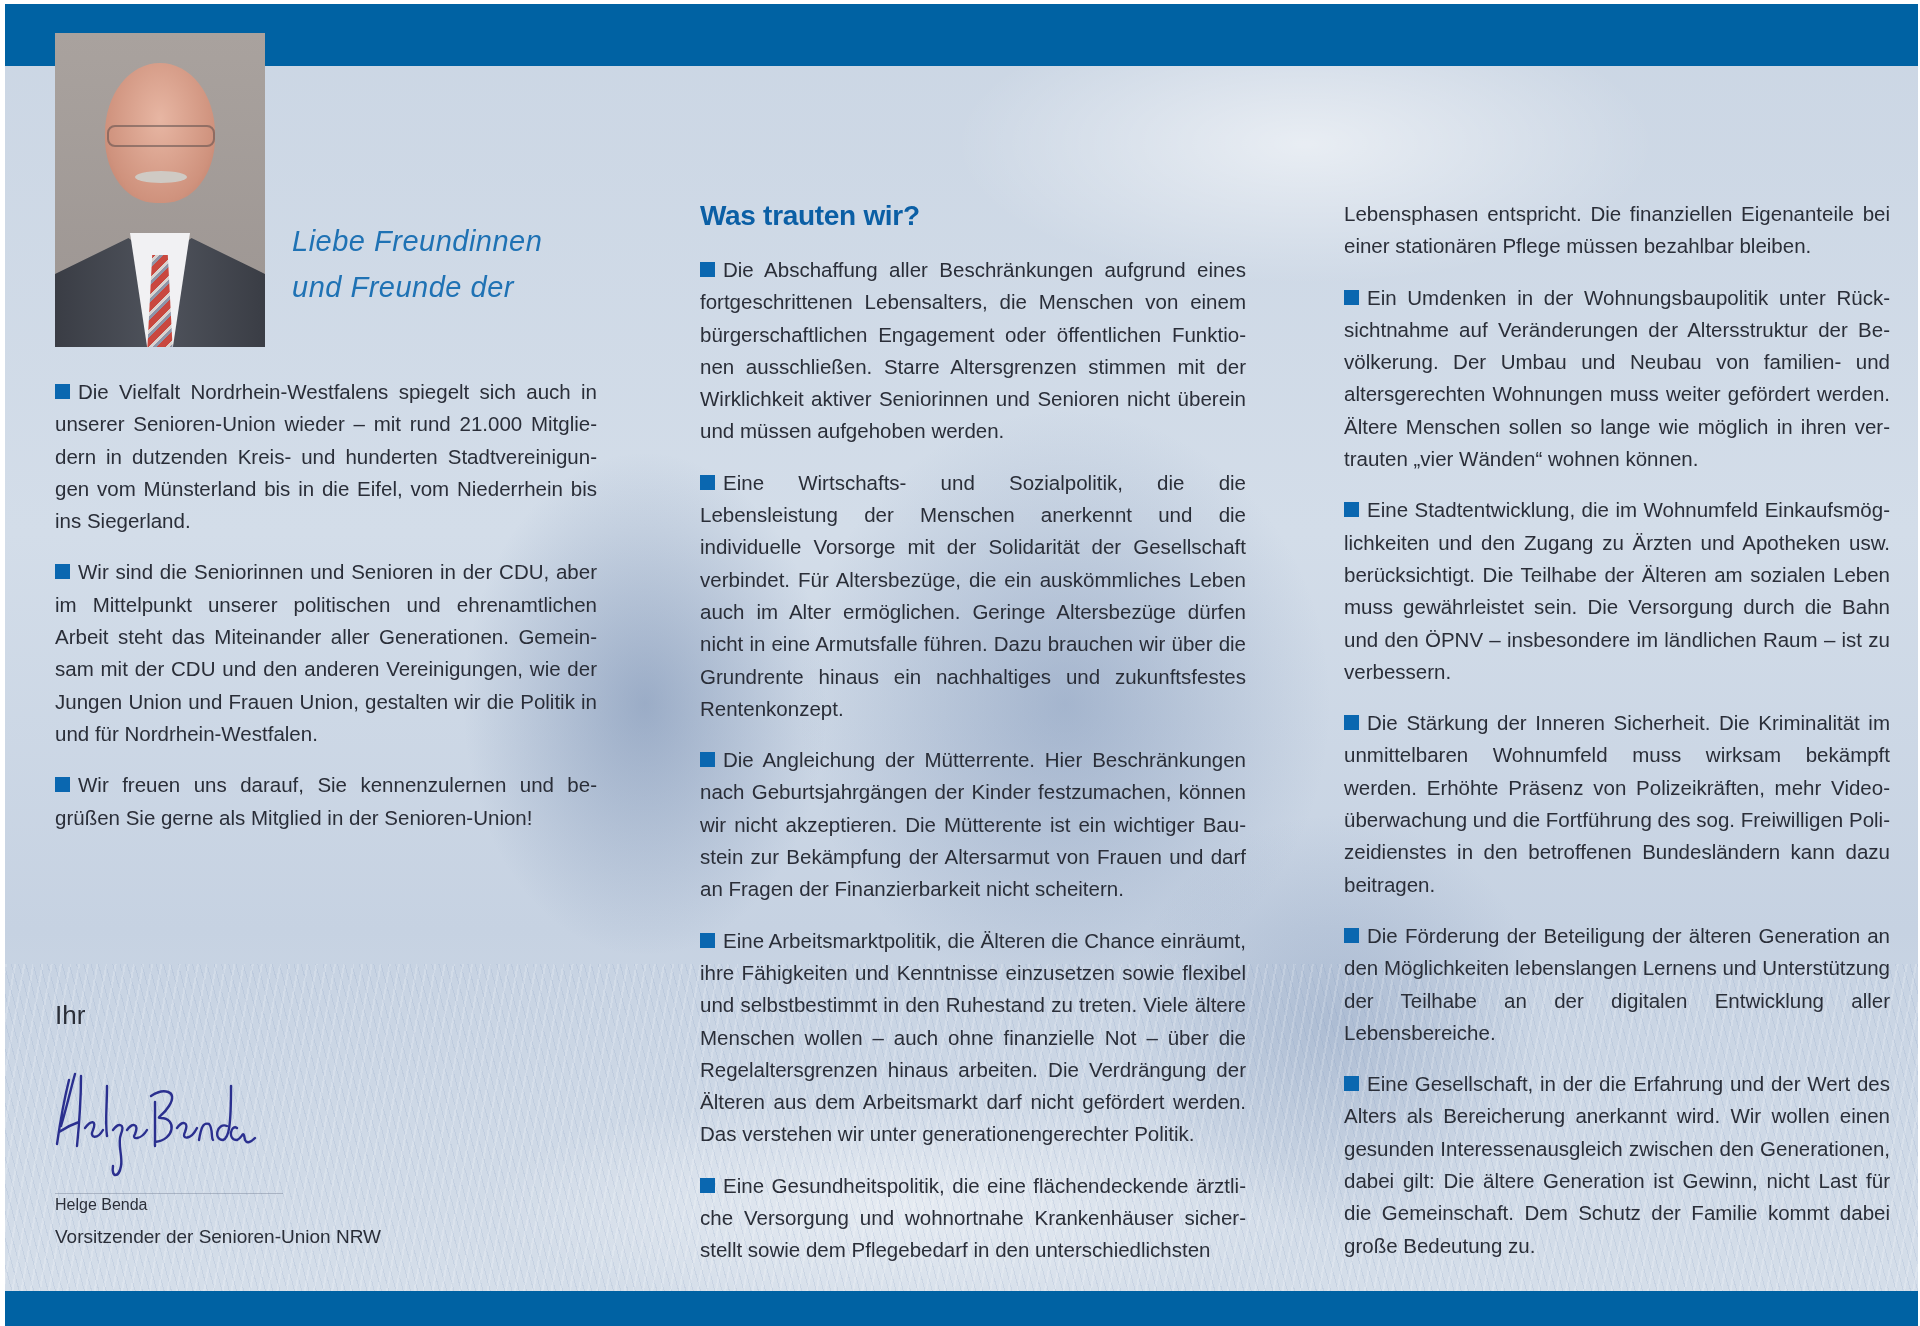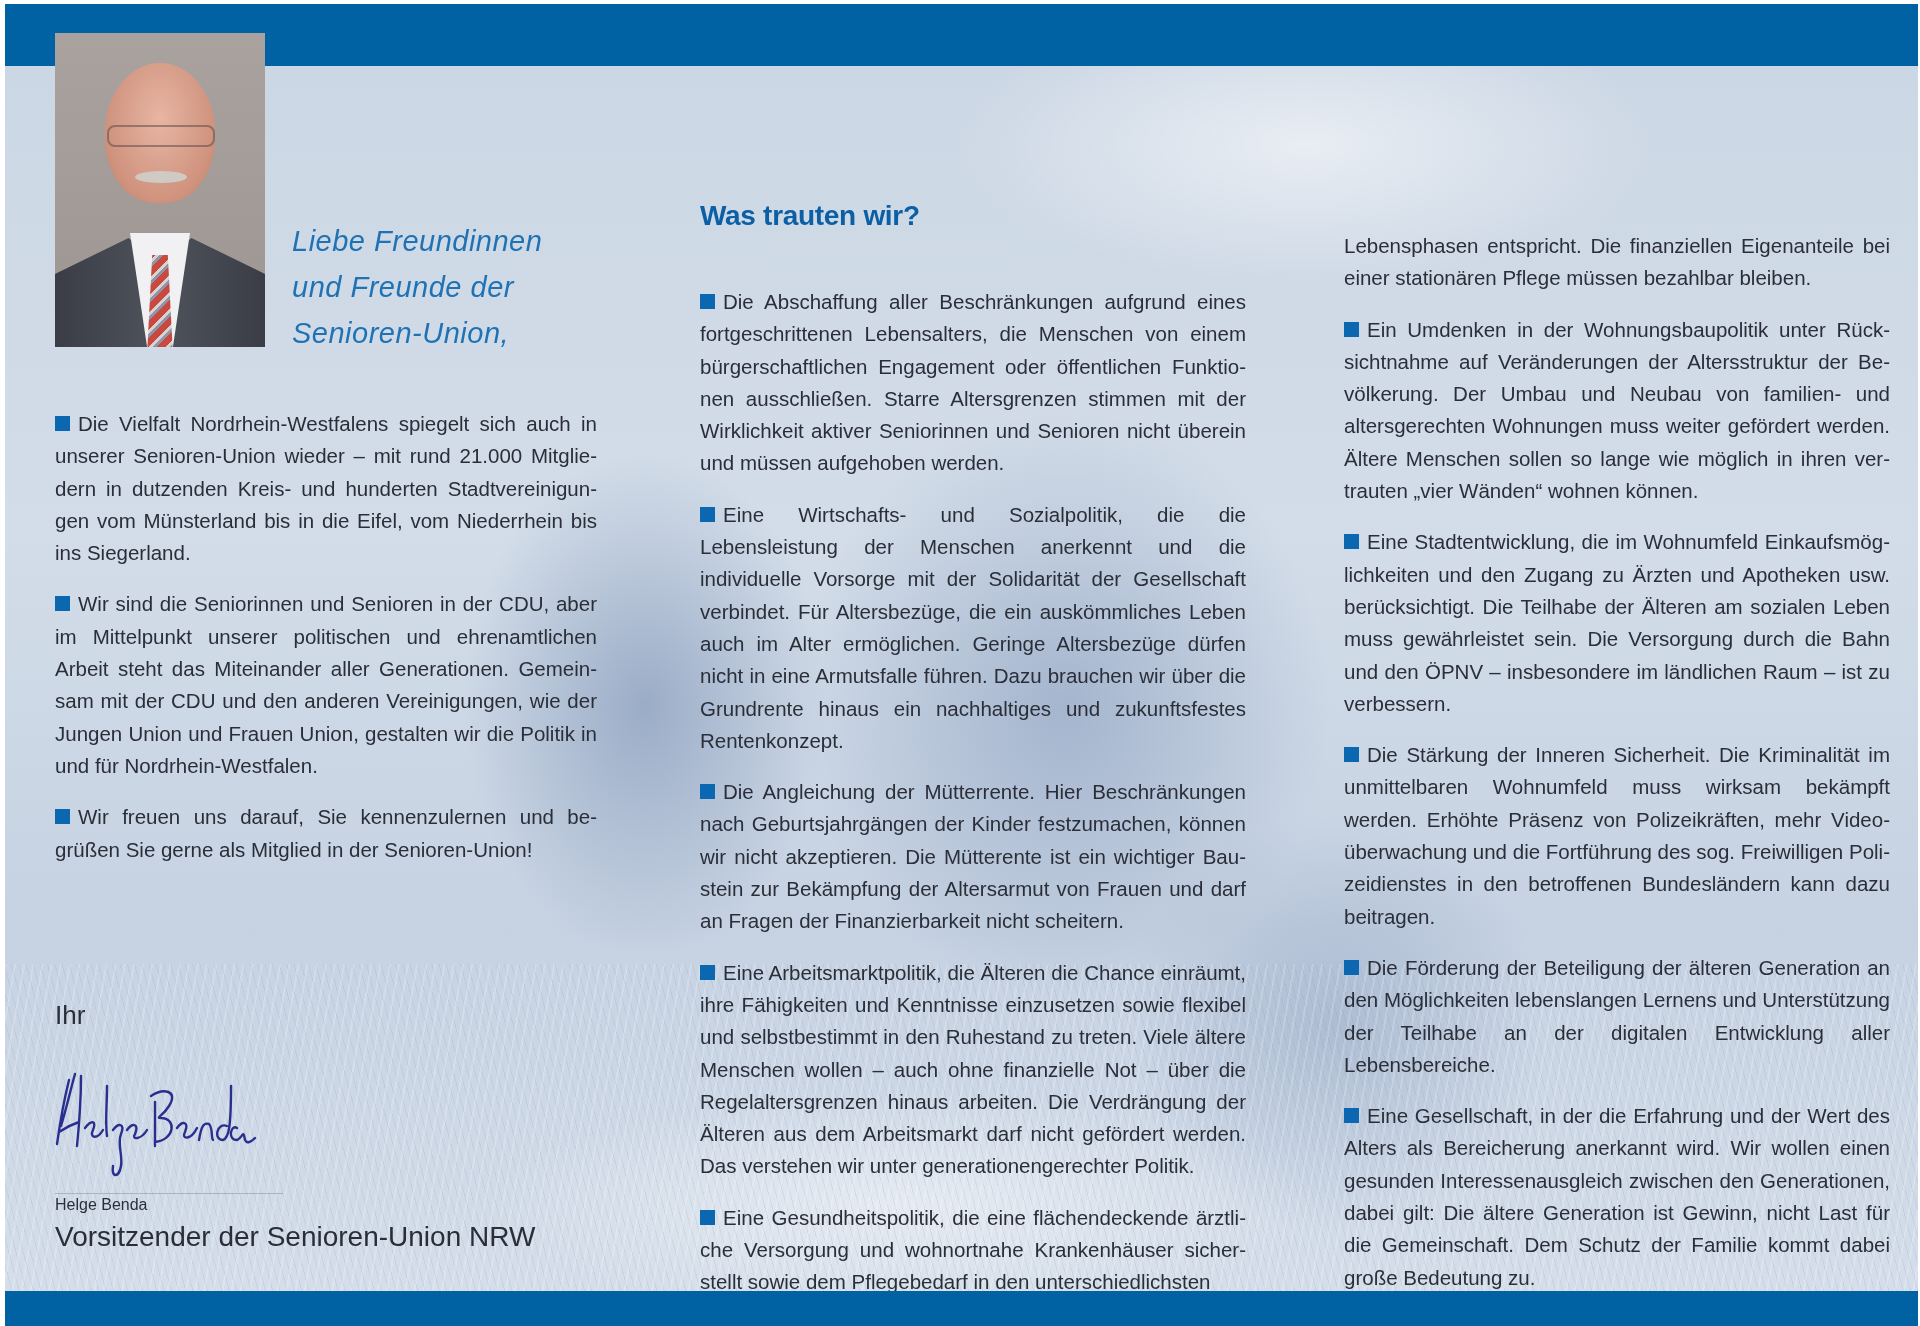--- a/index.html
+++ b/index.html
@@ -69,21 +69,21 @@
   }
 
   .greeting {
     position: absolute; left: 287px; top: 214px; width: 320px;
     font-family: Liberation Sans, sans-serif; font-style: italic;
     color: #1f72b4; font-size: 29px; line-height: 46px;
     letter-spacing: 0.5px;
   }
   .greeting div { white-space: nowrap; }
 
-  .col { position: absolute; font-size: 20.5px; line-height: 32.3px; text-align: justify; hyphens: manual; margin-top: 32px; }
+  .col { position: absolute; font-size: 20.5px; line-height: 32.3px; text-align: justify; hyphens: manual; }
   .col p { margin: 0 0 19px 0; }
   .col-left { left: 50px; top: 372px; width: 542px; }
   .col-mid { left: 695px; top: 250px; width: 546px; }
   .col-right { left: 1339px; top: 194px; width: 546px; }
 
   .bullet {
     display: inline-block; width: 15px; height: 15px; background: #0a67b0;
     margin-right: 8px; vertical-align: 0px;
   }
   .section-title {
@@ -92,42 +92,41 @@
   }
   .signoff { position: absolute; left: 50px; top: 996px; font-size: 26px; }
   .signature {
     position: absolute; left: 46px; top: 1062px; width: 210px; height: 120px;
   }
   .sig-line {
     position: absolute; left: 50px; top: 1189px; width: 228px; height: 1px;
     background: rgba(120,130,150,0.45);
   }
   .sig-name { position: absolute; left: 50px; top: 1185px; font-size: 16px; line-height: 32px; }
-  .sig-role { position: absolute; left: 50px; top: 1217px; font-size: 28px; line-height: 32px; }
+  .sig-role { position: absolute; left: 50px; top: 1217px; font-size: 19px; line-height: 32px; }
 </style>
 </head>
 <body>
 
 <div class="page">
   <div class="grass"></div>
   <div class="top-bar" style="background: rgb(0, 98, 163);"></div>
 
   <div class="portrait" title="Portrait of Helge Benda">
     <div class="suit"></div>
     <div class="shirt"></div>
     <div class="tie"></div>
     <div class="head"></div>
     <div class="glasses"></div>
     <div class="mustache"></div>
   </div>
 
   <div class="greeting" style="color: rgb(31, 114, 180);">
     <div>Liebe Freundinnen</div>
     <div>und Freunde der</div>
-    <div>Senioren-Union,</div>
   </div>
 
   <div class="col col-left">
     <p><span class="bullet" style="background: rgb(10, 103, 176);"></span><span>Die Vielfalt Nordrhein-Westfalens spiegelt sich auch in unserer Senioren-Union wieder – mit rund 21.000 Mitglie­dern in dutzenden Kreis- und hunderten Stadtvereinigun­gen vom Münsterland bis in die Eifel, vom Niederrhein bis ins Siegerland.</span></p>
     <p><span class="bullet" style="background: rgb(10, 103, 176);"></span><span>Wir sind die Seniorinnen und Senioren in der CDU, aber im Mittelpunkt unserer politischen und ehrenamtlichen Arbeit steht das Miteinander aller Generationen. Gemein­sam mit der CDU und den anderen Vereinigungen, wie der Jungen Union und Frauen Union, gestalten wir die Politik in und für Nordrhein-Westfalen.</span></p>
     <p><span class="bullet" style="background: rgb(10, 103, 176);"></span><span>Wir freuen uns darauf, Sie kennenzulernen und be­grüßen Sie gerne als Mitglied in der Senioren-Union!</span></p>
   </div>
 
   <div class="signoff">Ihr</div>
   <svg class="signature" viewBox="0 0 210 120">

